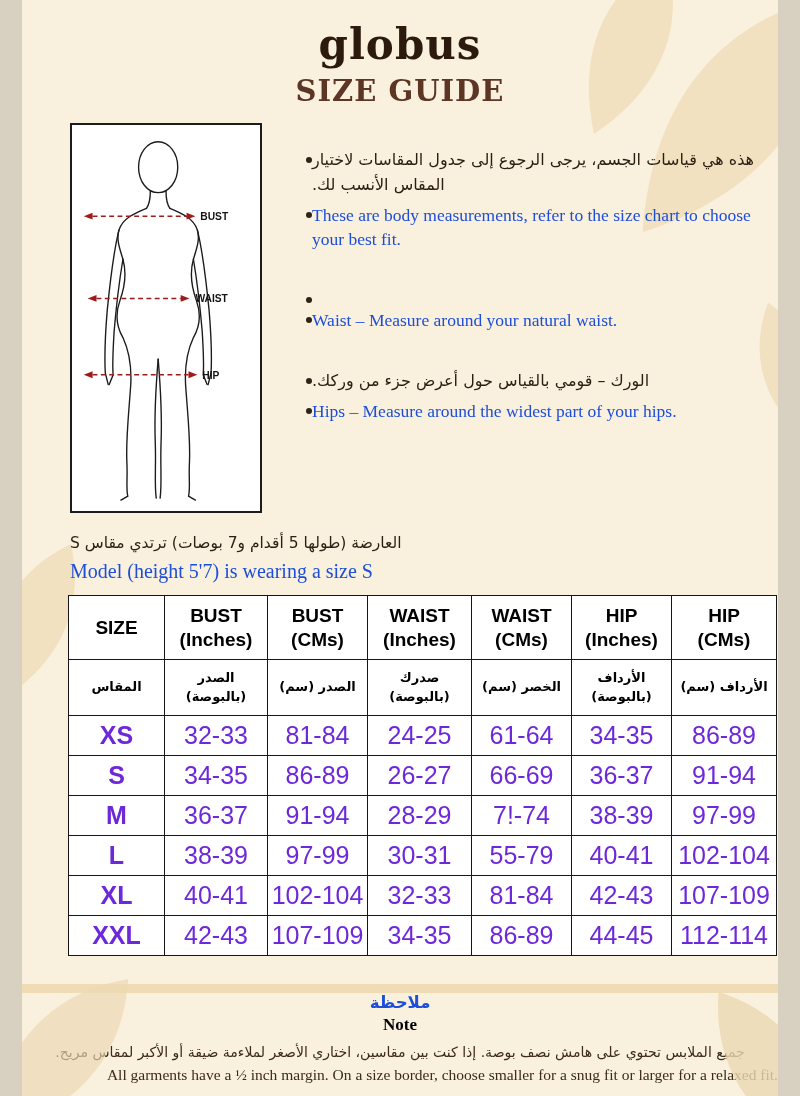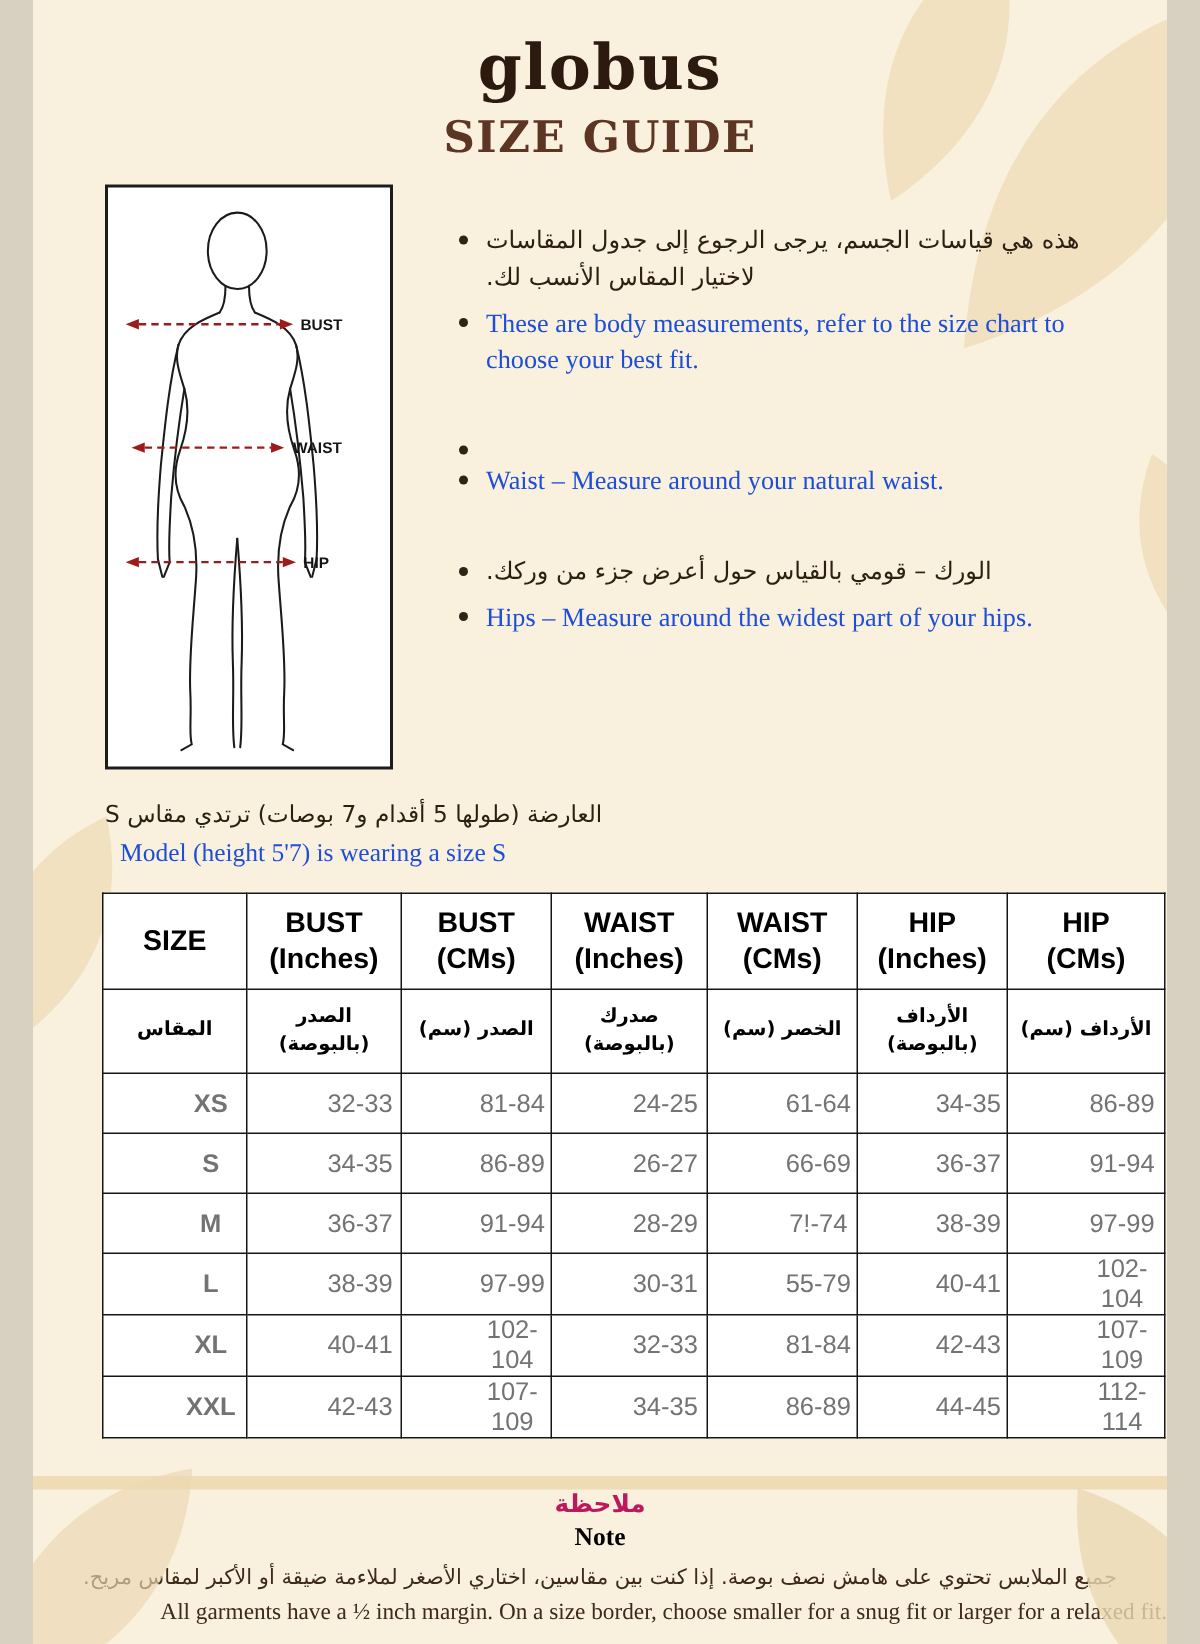--- a/index.html
+++ b/index.html
@@ -29,55 +29,55 @@
   .figure-box {
     position:absolute; left:48px; top:123px; width:192px; height:390px;
     background:#ffffff; border:2px solid #1c1c1c;
   }
   .mline { stroke:#9e1b1b; stroke-width:1.6; stroke-dasharray:5 3.5; }
   .marrow { fill:#9e1b1b; }
   .mlabel { font-family:"Liberation Sans", sans-serif; font-weight:bold; font-size:10.5px; fill:#141414; }
 
   .instructions { position:absolute; left:284px; top:148px; width:450px; list-style:none; }
   .group { margin-bottom:36px; }
-  .brow { display:flex; gap:12px; margin-bottom:5px; }
+  .brow { display:flex; gap:0; margin-bottom:5px; }
   .dot { flex:none; width:6px; height:6px; border-radius:50%; background:#2f2317; margin-top:9px; }
   .ar-text { direction:rtl; text-align:left; font-family:"DejaVu Sans", sans-serif; font-size:16px; line-height:1.55; color:#2c1f12; }
   .en-text { font-family:"Liberation Serif", serif; font-size:17.5px; line-height:1.42; color:#1d4ed8; }
 
   .model-note { position:absolute; left:48px; top:531px; }
   .model-note .ar-text { font-size:15.5px; margin-bottom:2px; }
-  .model-note .en-text { font-size:17px;margin-left:10px; }
+  .model-note .en-text { font-size:20px; }
 
   table.size-table {
     position:absolute; left:46px; top:595px; width:708px;
     border-collapse:collapse; background:#ffffff; table-layout:fixed;
   }
   .size-table th, .size-table td {
     border:1.5px solid #161616; text-align:center; vertical-align:middle;
     overflow:hidden;
   }
   .size-table thead tr.en-head th {
     height:64px; font-family:"Liberation Sans", sans-serif; font-weight:bold;
     font-size:19px; line-height:1.25; white-space:pre-line; color:#000;
   }
   .size-table thead tr.ar-head th {
     height:56px; direction:rtl; font-family:"DejaVu Sans", sans-serif; font-weight:bold;
     font-size:13px; line-height:1.45; white-space:pre-line; color:#000;
   }
   .size-table tbody td {
-    height:40px; font-family:"Liberation Sans", sans-serif; font-size:17px; color:#737373;padding-left:48px;
+    height:40px; font-family:"Liberation Sans", sans-serif; font-size:25px; color:#6d28d9;
   }
   .size-table tbody td.size-col { font-weight:bold; }
 
   .note-band {
     position:absolute; left:0; right:0; top:984px; bottom:0;
     background:#efdcb5; text-align:center; padding-top:9px; z-index:1;
   }
-  .note-h-ar { font-family:"DejaVu Sans", sans-serif; font-weight:bold; font-size:16.5px; color:#be185d; }
+  .note-h-ar { font-family:"DejaVu Sans", sans-serif; font-weight:bold; font-size:16.5px; color:#1d4ed8; }
   .note-h-en { font-family:"Liberation Serif", serif; font-weight:bold; font-size:17px; color:#000000; margin-top:3px; }
   .note-ar { direction:rtl; font-family:"DejaVu Sans", sans-serif; font-size:14px; color:#3d2a18; margin-top:9px; }
   .note-en { font-family:"Liberation Serif", serif; font-size:15.5px; color:#3d2a18; margin-top:6px;text-align:right; }
 </style>
 </head>
 <body>
 
 <div class="page">
 
   <svg class="leaf" style="left:618px; top:-36px; width:190px; height:300px; transform:rotate(38deg);" viewBox="0 0 100 160">

